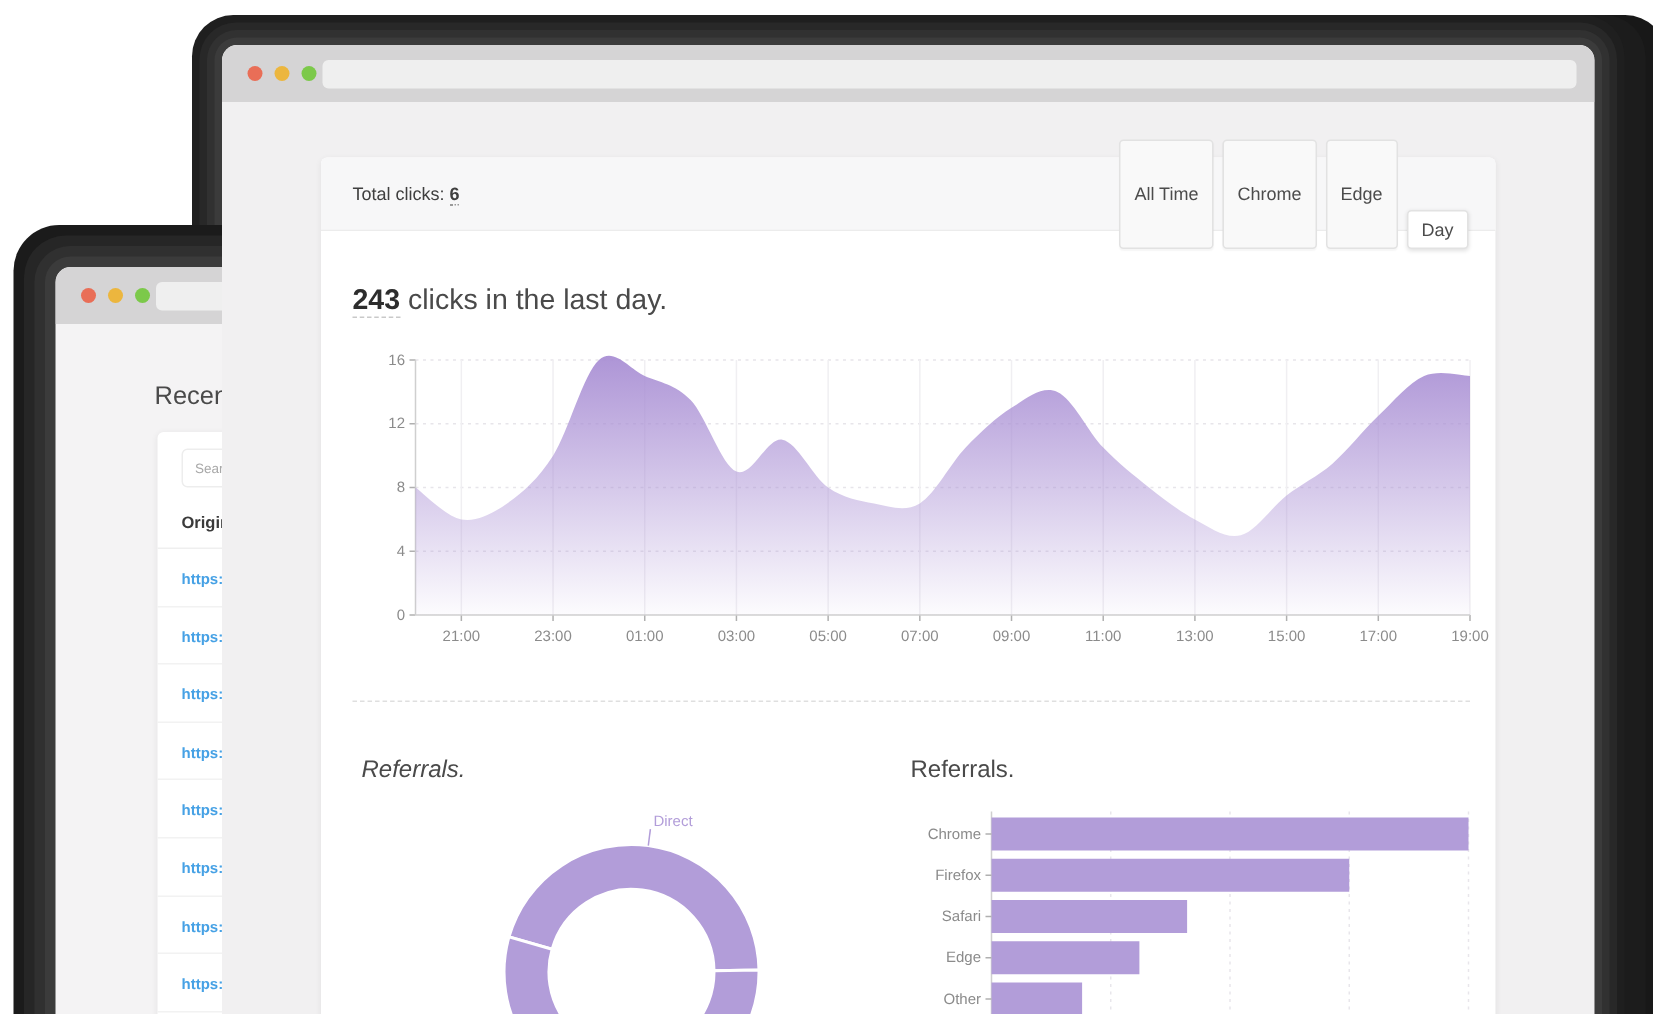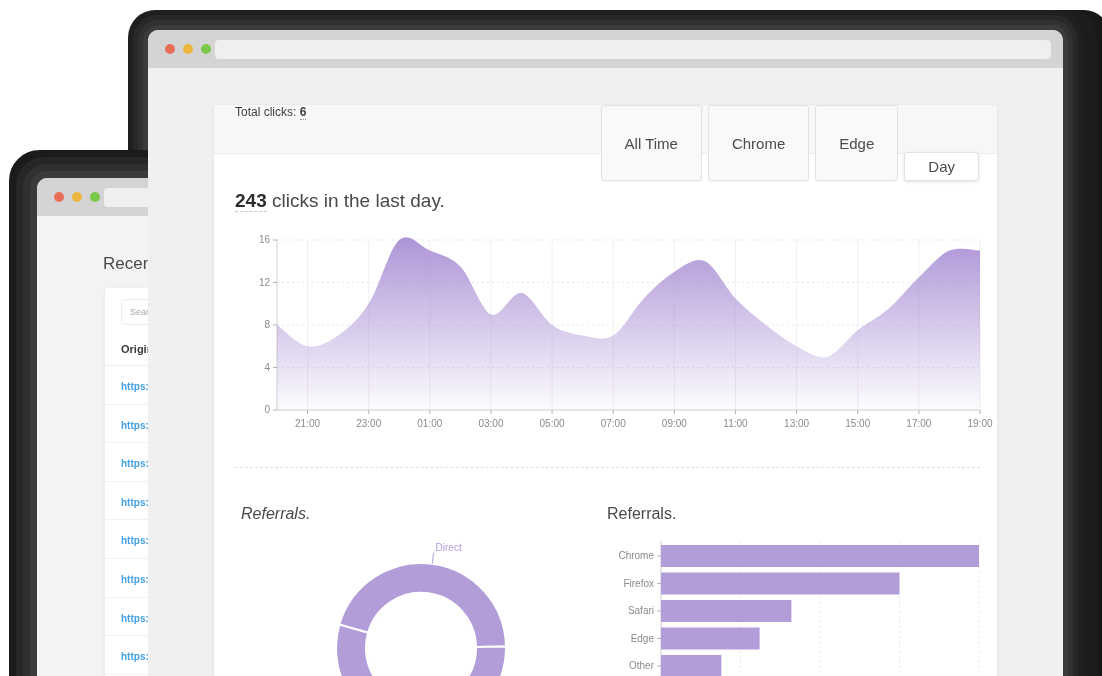--- a/index.html
+++ b/index.html
@@ -37,26 +37,26 @@
   .search-input::placeholder { color:#a8a8a8; }
   .bhead { height:34px; line-height:34px; padding-left:16px; font-size:11px; font-weight:bold; color:#3a3a3a;
     border-bottom:1px solid #efefef; }
   .brow { height:38.6px; line-height:38.6px; padding-left:16px; border-bottom:1px solid #f2f2f2; }
   .brow a { color:#46a1e5; font-size:10px; font-weight:bold; text-decoration:none; cursor:pointer; }
 
   
   .card { position:absolute; left:66px; top:75px; width:783px; height:640px; background:#fff;
     border-radius:4px; box-shadow:0 1px 4px rgba(0,0,0,.07); }
   .card-header { position:relative; height:49px; background:#f7f7f8; border-bottom:1px solid #ececec;
-    border-radius:4px 4px 0 0; display:flex; align-items:flex-start; padding:0 18px 0 21px; }
+    border-radius:4px 4px 0 0; display:flex; align-items:center; padding:0 18px 0 21px; }
   .total { font-size:12px; color:#3f3f3f; }
   .total b { border-bottom:1px dotted #9a9a9a; }
   .range-group { margin-left:auto; display:flex; gap:6px; }
-  .range-btn { font-family:inherit; font-size:15px; color:#4c4c4c; background:#f9f9f9; border:1px solid #e2e2e2;
-    border-radius:3px; padding:5px 23px; cursor:pointer; box-shadow:0 1px 1px rgba(0,0,0,.04); }
+  .range-btn { font-family:inherit; font-size:12px; color:#4c4c4c; background:#f9f9f9; border:1px solid #e2e2e2;
+    border-radius:3px; padding:5px 9px; cursor:pointer; box-shadow:0 1px 1px rgba(0,0,0,.04); }
   .range-btn.active { background:#ffffff; box-shadow:0 1px 3px rgba(0,0,0,.12);margin-top:47px; }
 
   .headline { position:absolute; left:21px; top:85px; font-size:19px; color:#4a4a4a; }
   .headline b { color:#2d2d2d; border-bottom:1px dashed #c9c9c9; }
 
   .area-svg { position:absolute; left:17px; top:130px; }
   .divider { position:absolute; left:21px; top:362px; width:745px; border-top:1px dashed #dfdfdf; }
   .section-title { position:absolute; top:400px; font-size:16px; color:#4a4a4a; }
   .section-title.ref { left:27px;font-style:italic; } .section-title.bro { left:393px; }
   .donut-svg { position:absolute; left:97px; top:420px; }

